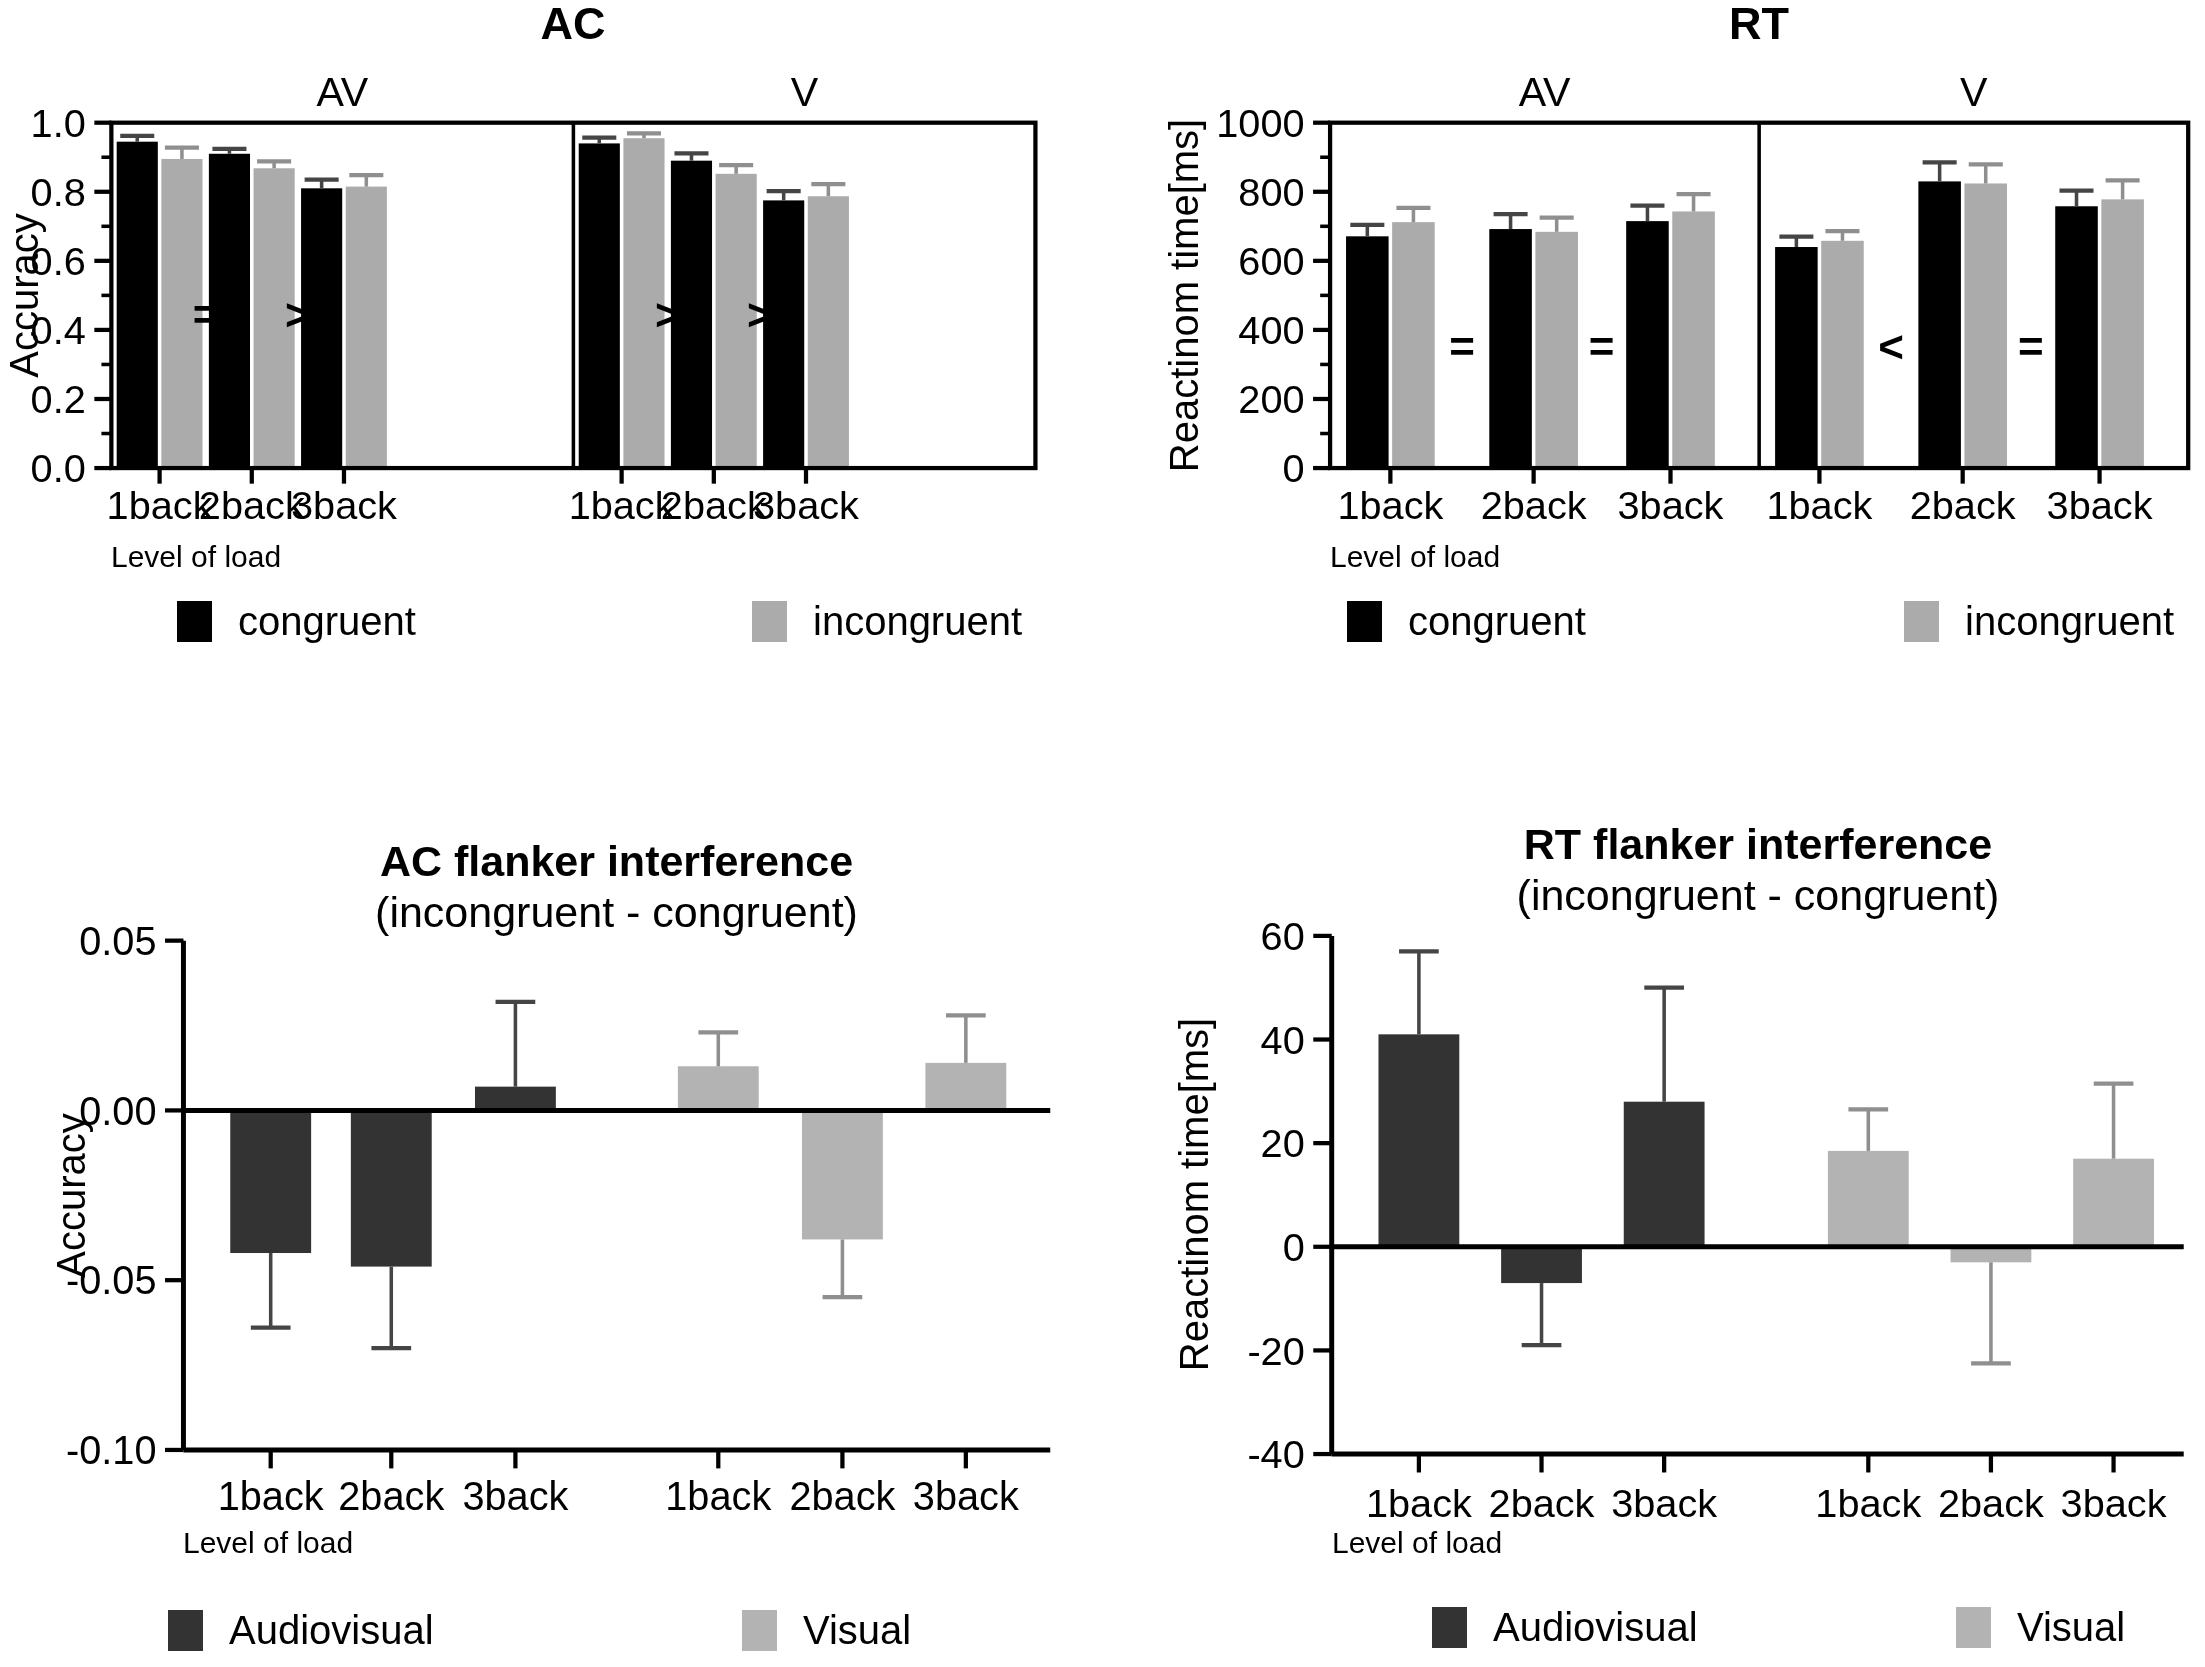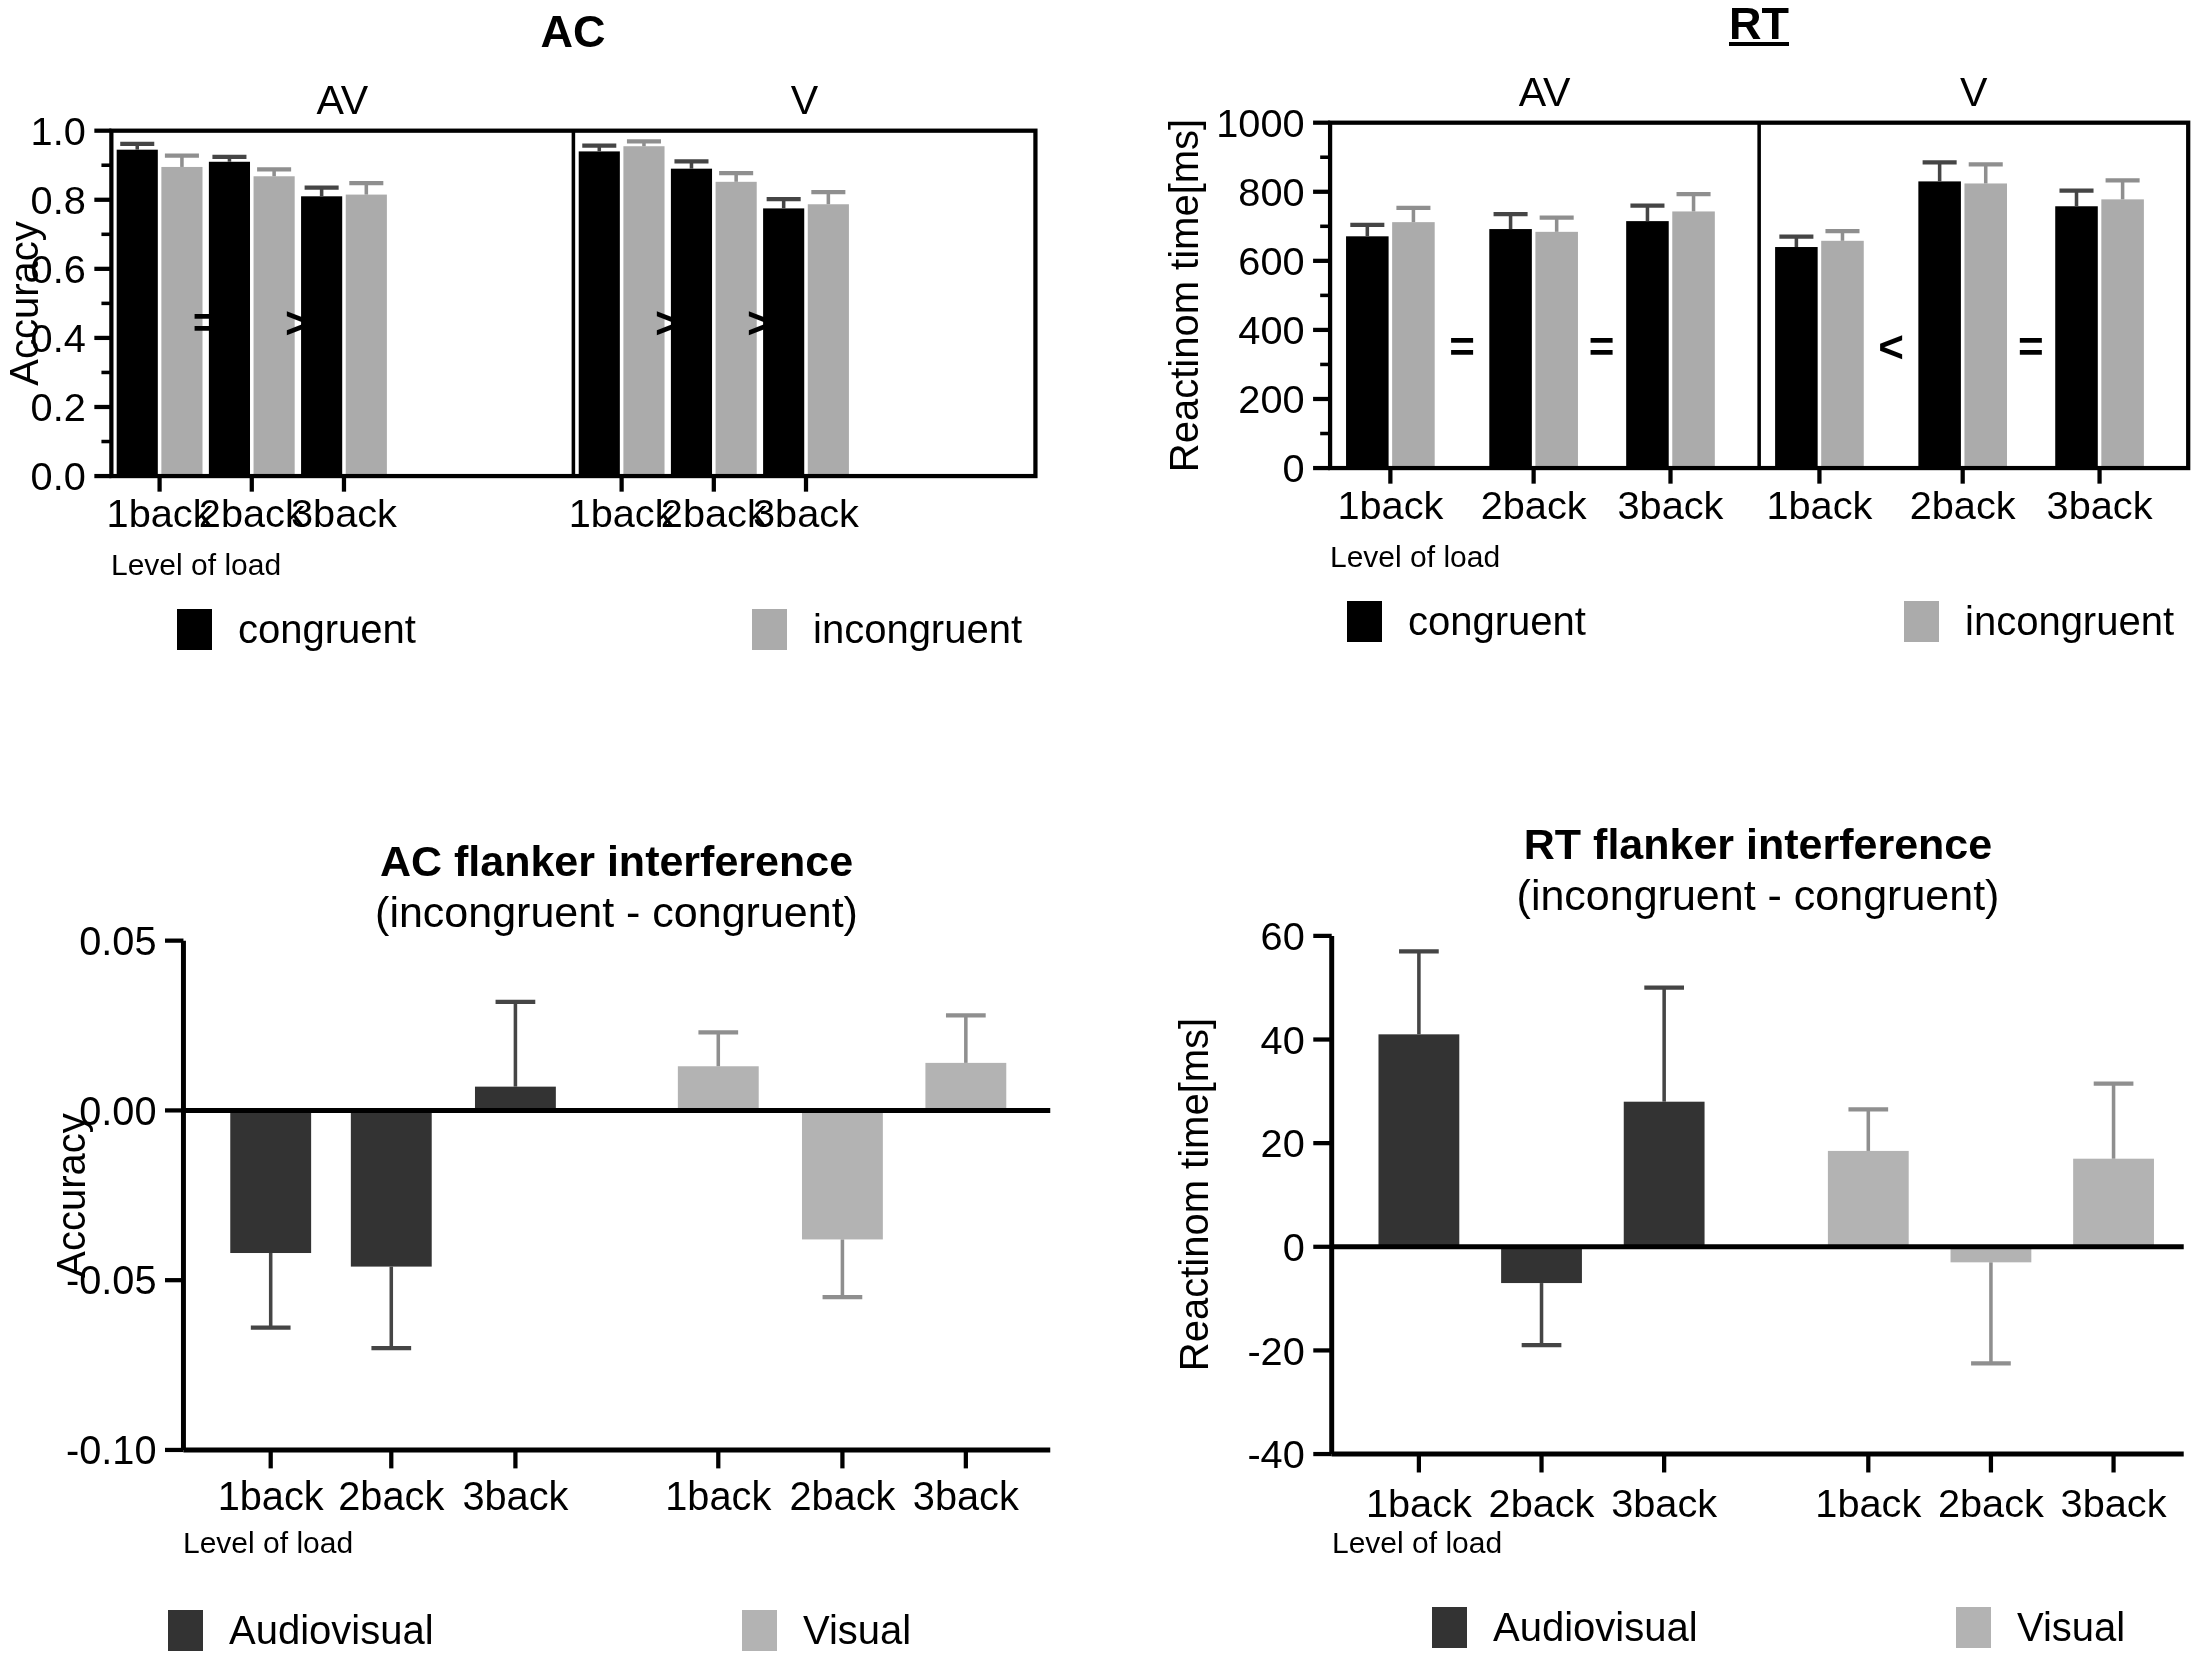--- a/index.html
+++ b/index.html
@@ -15,21 +15,21 @@
   .legend-item{position:absolute;display:flex;align-items:center;gap:26px;font-size:40px;}
   .swatch{width:35px;height:41px;display:inline-block;}
   svg.plot{position:absolute;left:0;top:0;font-family:"Liberation Sans",sans-serif;}
   svg.plot text{fill:#000;}
 </style>
 </head>
 <body>
 
 <div class="figure">
 
-  <section class="chart-section" id="sec-ac" style="left:0;top:8px;width:1078px;height:695px;">
+  <section class="chart-section" id="sec-ac" style="left:0;top:0;width:1078px;height:695px;">
     <div class="chart-title" style="left:111px;top:0;width:924px;">AC</div>
     <div class="ylabel" style="left:-245px;top:274px;">Accuracy</div>
     <svg class="plot" width="1078" height="695" viewBox="0 0 1520 980">
         <rect x="164.5" y="199.78500000000003" width="58" height="460.215" fill="#000000"></rect>
         <line x1="193.5" x2="193.5" y1="199.78500000000003" y2="191.50600000000003" stroke="#454545" stroke-width="5"></line>
         <line x1="169.5" x2="217.5" y1="191.50600000000003" y2="191.50600000000003" stroke="#454545" stroke-width="6"></line>
         <rect x="294.5" y="216.82999999999998" width="58" height="443.17" fill="#000000"></rect>
         <line x1="323.5" x2="323.5" y1="216.82999999999998" y2="210.012" stroke="#454545" stroke-width="5"></line>
         <line x1="299.5" x2="347.5" y1="210.012" y2="210.012" stroke="#454545" stroke-width="6"></line>
         <rect x="424.5" y="265.53" width="58" height="394.47" fill="#000000"></rect>
@@ -105,21 +105,21 @@
       <span class="swatch" style="background-color: rgb(0, 0, 0);"></span>
       <span class="legend-label">congruent</span>
     </div>
     <div class="legend-item" style="left:752px;top:599px;">
       <span class="swatch" style="background-color: rgb(171, 171, 171);"></span>
       <span class="legend-label">incongruent</span>
     </div>
   </section>
 
   <section class="chart-section" id="sec-rt" style="left:1135px;top:0;width:1071px;height:695px;">
-    <div class="chart-title" style="left:195px;top:0;width:858px;text-decoration:underline;">RT</div>
+    <div class="chart-title" style="left:195px;top:0;width:858px;">RT</div>
     <div class="ylabel" style="left:-220px;top:274px;">Reactinom time[ms]</div>
     <svg class="plot" width="1071" height="695" viewBox="0 0 1510 980">
         <rect x="297.5" y="333.22299999999996" width="60" height="326.77700000000004" fill="#000000"></rect>
         <line x1="327.5" x2="327.5" y1="333.22299999999996" y2="317.15200000000004" stroke="#454545" stroke-width="5"></line>
         <line x1="303.5" x2="351.5" y1="317.15200000000004" y2="317.15200000000004" stroke="#454545" stroke-width="6"></line>
         <rect x="499.5" y="322.99600000000004" width="60" height="337.00399999999996" fill="#000000"></rect>
         <line x1="529.5" x2="529.5" y1="322.99600000000004" y2="302.055" stroke="#454545" stroke-width="5"></line>
         <line x1="505.5" x2="553.5" y1="302.055" y2="302.055" stroke="#454545" stroke-width="6"></line>
         <rect x="692.5" y="311.795" width="60" height="348.205" fill="#000000"></rect>
         <line x1="722.5" x2="722.5" y1="311.795" y2="289.88" stroke="#454545" stroke-width="5"></line>

